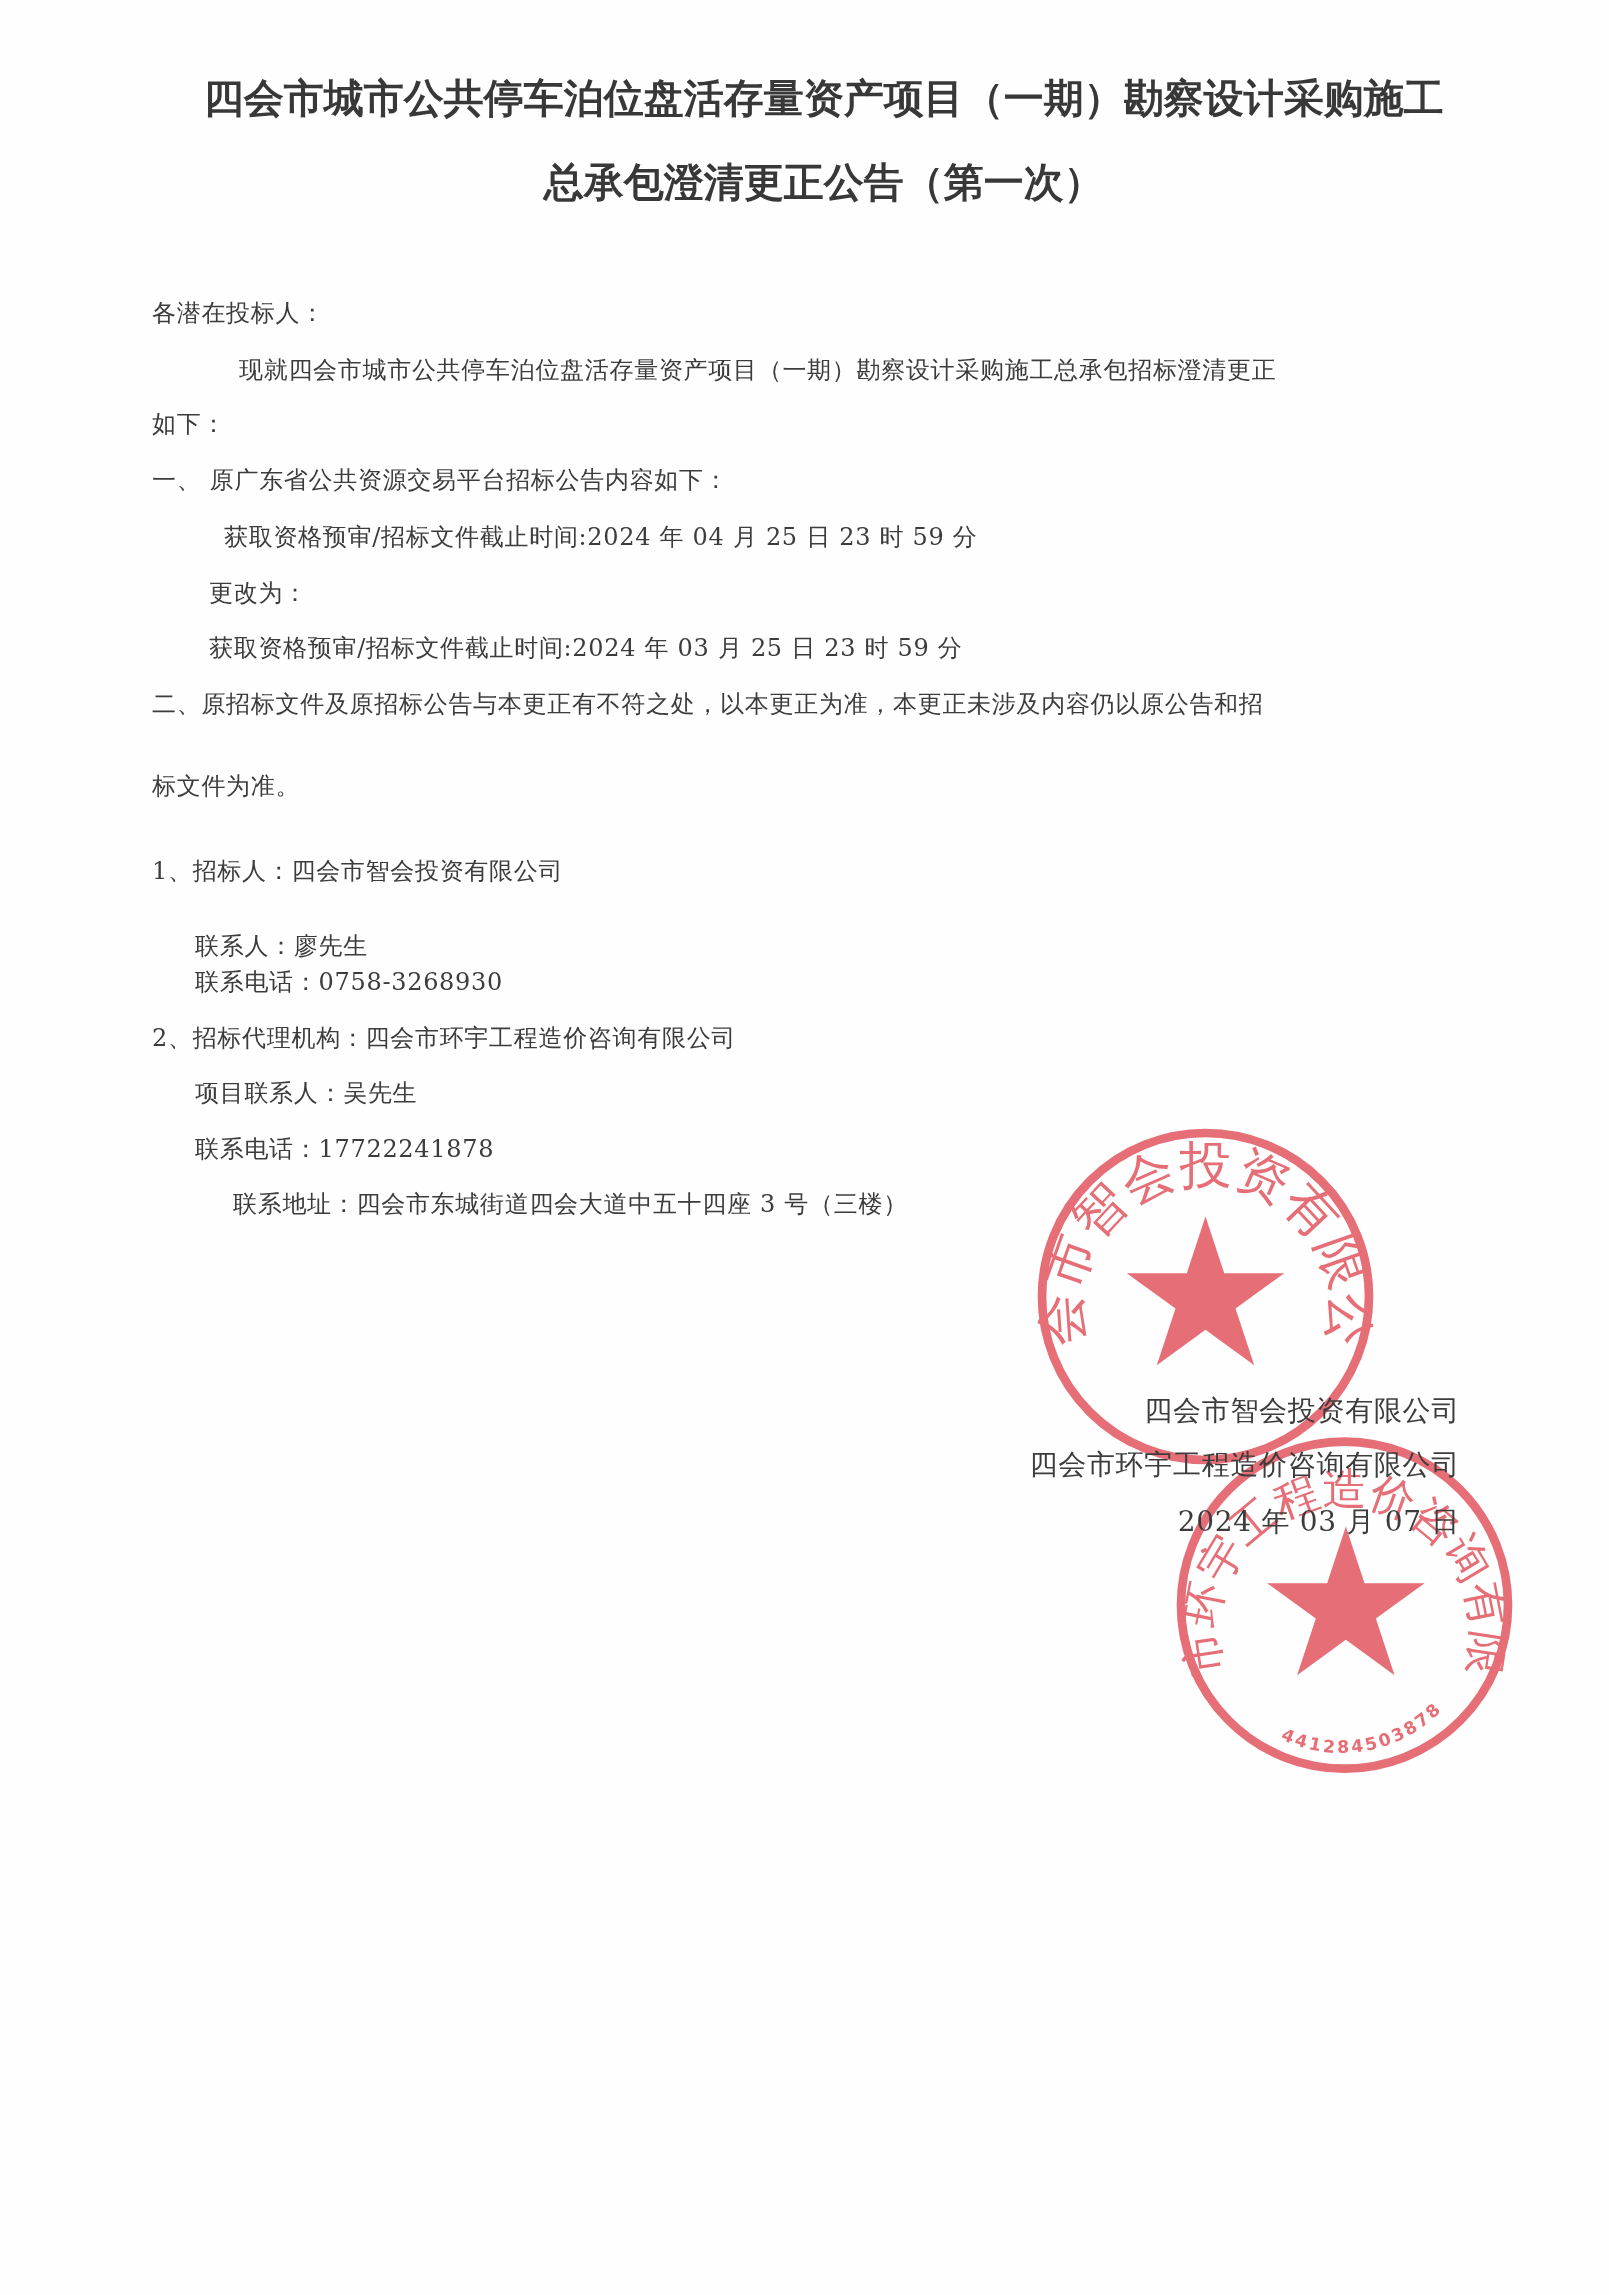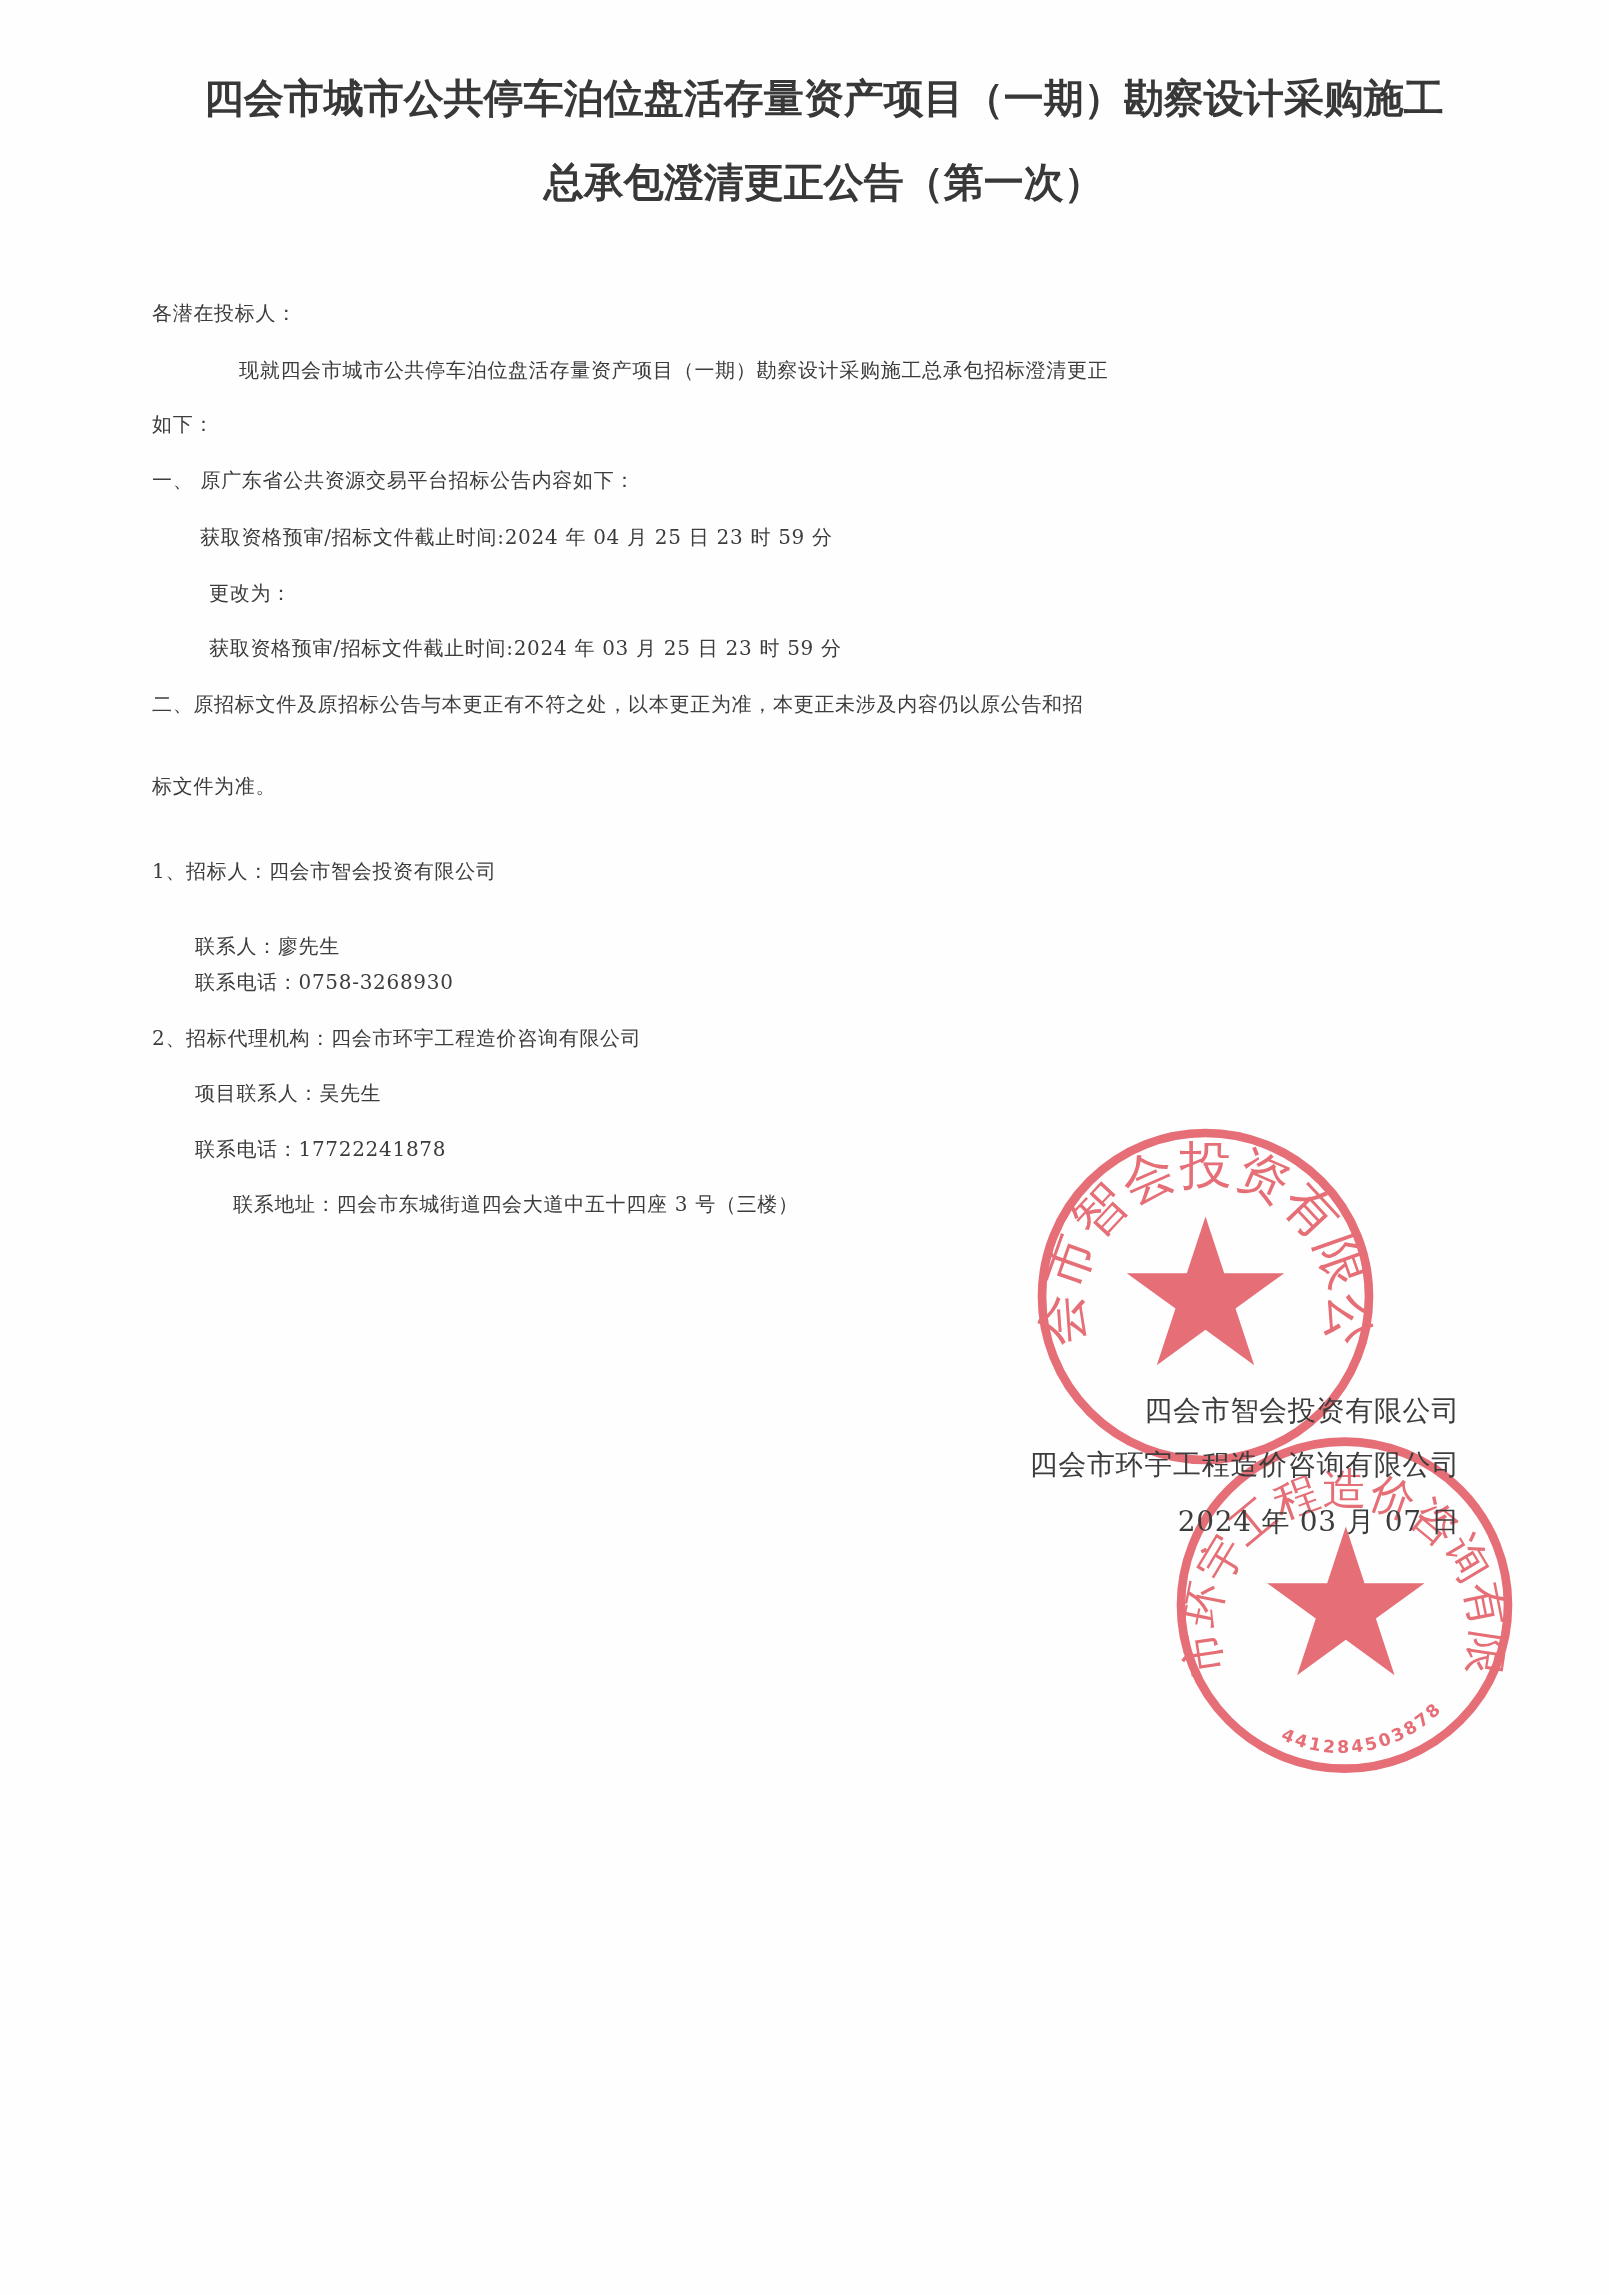--- a/index.html
+++ b/index.html
@@ -33,21 +33,21 @@
     line-height: 53px;
     color: #383838;
     white-space: nowrap;
     letter-spacing: 0px;
   }
   .title.l1 { top: 72px; left: 18.7px; }
   .title.l2 { top: 156px; left: 18.7px; }
 
   .line {
     position: absolute;
-    font-size: 20px;
+    font-size: 24px;
     line-height: 40px;
     white-space: nowrap;
     color: #3c3c3c;
     letter-spacing: 0.7px;
   }
   .sig {
     position: absolute;
     right: 150px;
     font-size: 28px;
     line-height: 40px;
@@ -69,21 +69,21 @@
 <div class="page">
 
   <div class="title l1">四会市城市公共停车泊位盘活存量资产项目（一期）勘察设计采购施工</div>
   <div class="title l2">总承包澄清更正公告（第一次）</div>
 
   <div class="line" style="left:152px; top:293px;">各潜在投标人：</div>
   <div class="line" style="left:239px; top:350px;">现就四会市城市公共停车泊位盘活存量资产项目（一期）勘察设计采购施工总承包招标澄清更正</div>
   <div class="line" style="left:152px; top:404px;">如下：</div>
 
   <div class="line" style="left:152px; top:460px;">一、 原广东省公共资源交易平台招标公告内容如下：</div>
-  <div class="line" style="left:200px; top:517px;">获取资格预审/招标文件截止时间:2024 年 04 月 25 日  23 时 59 分</div>
+  <div class="line" style="left:224px; top:517px;">获取资格预审/招标文件截止时间:2024 年 04 月 25 日  23 时 59 分</div>
   <div class="line" style="left:209px; top:573px;">更改为：</div>
   <div class="line" style="left:209px; top:628px;">获取资格预审/招标文件截止时间:2024 年 03 月 25 日  23 时 59 分</div>
 
   <div class="line" style="left:152px; top:684px;">二、原招标文件及原招标公告与本更正有不符之处，以本更正为准，本更正未涉及内容仍以原公告和招</div>
   <div class="line" style="left:152px; top:768px;font-family:Liberation Mono, monospace;">标文件为准。</div>
 
   <div class="line" style="left:152px; top:851px;">1、招标人：四会市智会投资有限公司</div>
   <div class="line" style="left:195px; top:906px;margin-top:20px;">联系人：廖先生</div>
   <div class="line" style="left:195px; top:962px;">联系电话：0758-3268930</div>
   <div class="line" style="left:152px; top:1018px;">2、招标代理机构：四会市环宇工程造价咨询有限公司</div>

